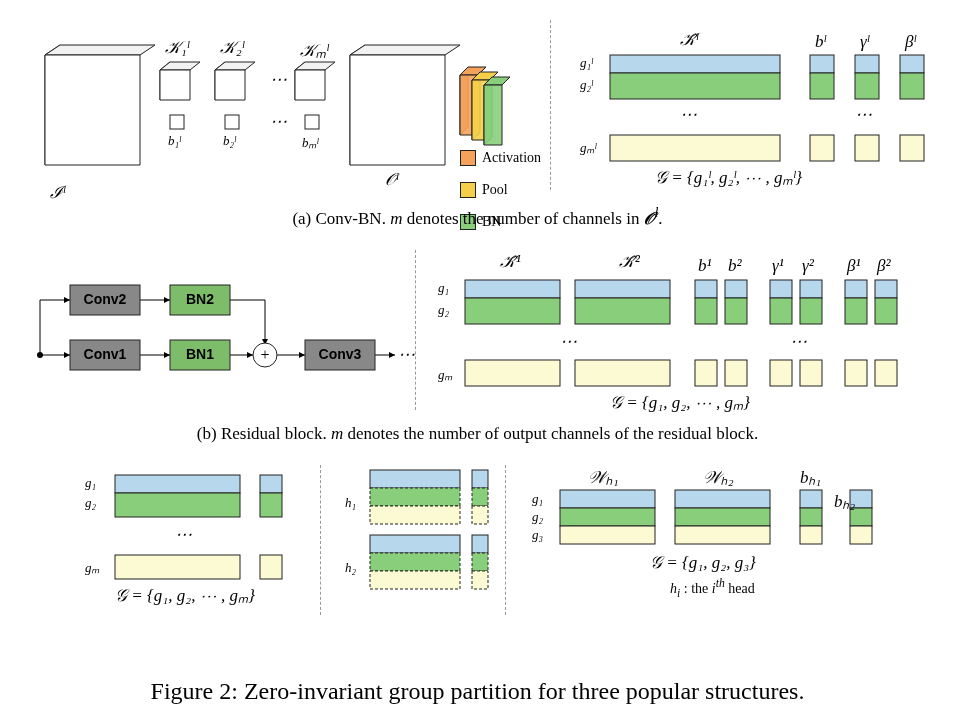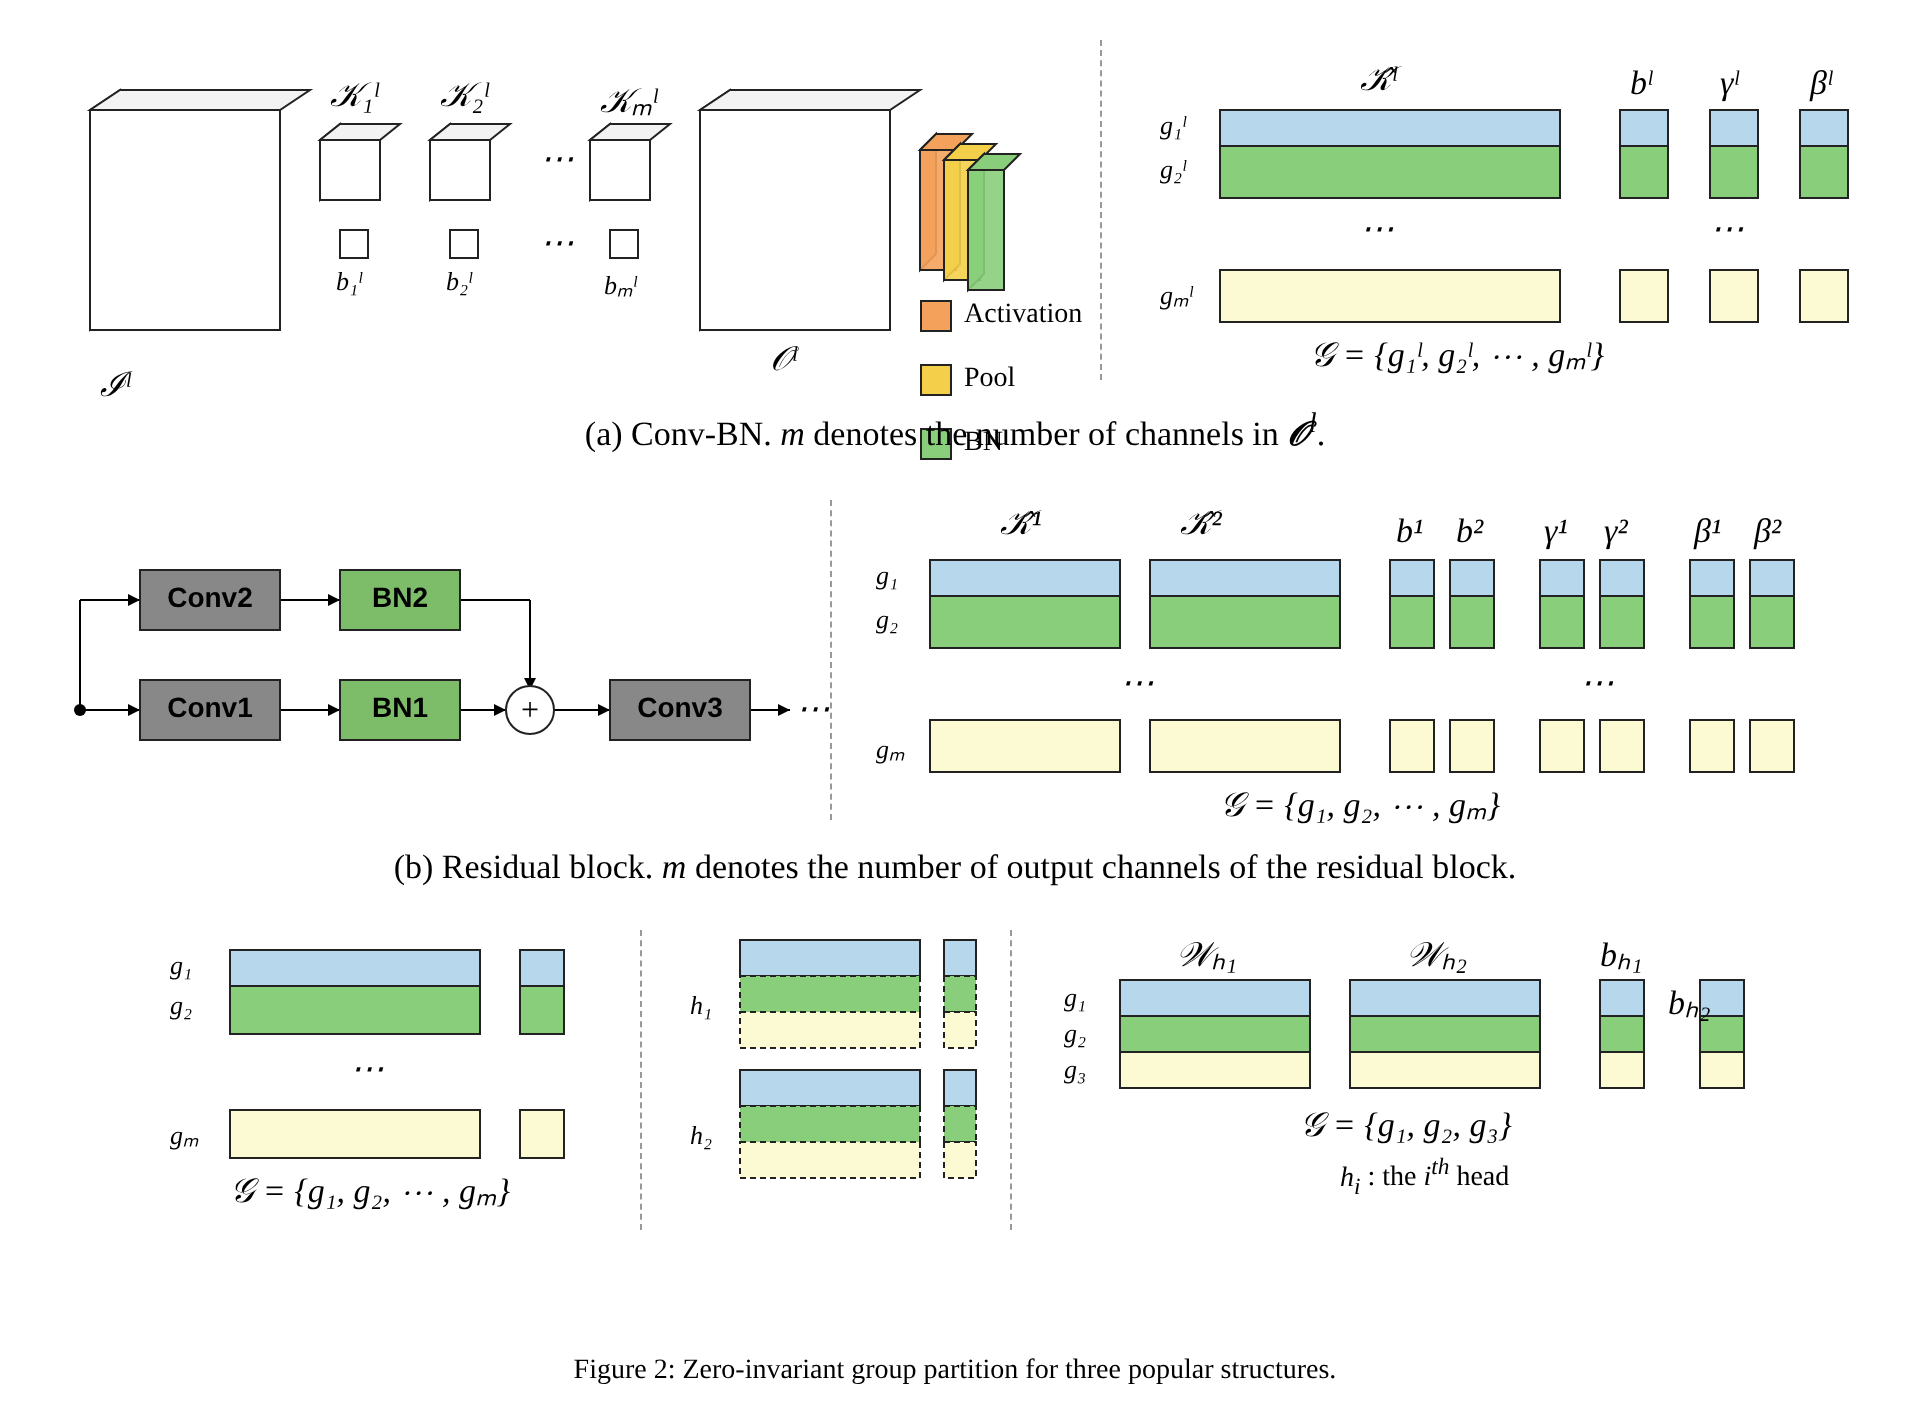--- a/index.html
+++ b/index.html
@@ -6,21 +6,21 @@
     margin: 0;
     padding: 20px;
     font-family: "Times New Roman", serif;
     background: #fff;
     width: 955px;
     box-sizing: border-box;
   }
   .figure { width: 915px; }
   .panel { position: relative; }
   .caption { text-align: center; font-size: 17px; margin-top: 4px; }
-  .main-caption { text-align: center; font-size: 14px; margin-top: 8px; }
+  .main-caption { text-align: center; font-size: 24px; margin-top: 8px; }
   .dashed-divider {
     position: absolute;
     border-left: 1.5px dashed #999;
     top: 0;
     bottom: 0;
   }
   
   .c-blue   { fill: #b7d8ec; stroke: #222; }
   .c-green  { fill: #89cf7b; stroke: #222; }
   .c-yellow { fill: #fcfad3; stroke: #222; }
@@ -236,21 +236,21 @@
           <rect class="c-yellow" x="425" y="110" width="22" height="26"></rect>
         </g>
     <g>
           <rect class="c-blue" x="455" y="30" width="22" height="18"></rect>
           <rect class="c-green" x="455" y="48" width="22" height="26"></rect>
           <rect class="c-yellow" x="455" y="110" width="22" height="26"></rect>
         </g>
     <text class="sym" x="370" y="97">⋯</text>
   </svg>
   <span class="sym" style="position:absolute; left:480px; top:2px;">𝒦̂¹</span>
-  <span class="sym" style="position:absolute; left:570px; top:2px;">𝒦̂²</span>
+  <span class="sym" style="position:absolute; left:599px; top:2px;">𝒦̂²</span>
   <span class="sym" style="position:absolute; left:678px; top:6px;">b¹</span>
   <span class="sym" style="position:absolute; left:708px; top:6px;">b²</span>
   <span class="sym" style="position:absolute; left:752px; top:6px;">γ¹</span>
   <span class="sym" style="position:absolute; left:782px; top:6px;">γ²</span>
   <span class="sym" style="position:absolute; left:827px; top:6px;">β¹</span>
   <span class="sym" style="position:absolute; left:857px; top:6px;">β²</span>
   <span class="sym-sm" style="position:absolute; left:418px; top:30px;">g₁</span>
   <span class="sym-sm" style="position:absolute; left:418px; top:52px;">g₂</span>
   <span class="sym-sm" style="position:absolute; left:418px; top:115px;">gₘ</span>
   <span class="sym" style="position:absolute; left:590px; top:140px;">𝒢 = {g₁, g₂, ⋯ , gₘ}</span>

